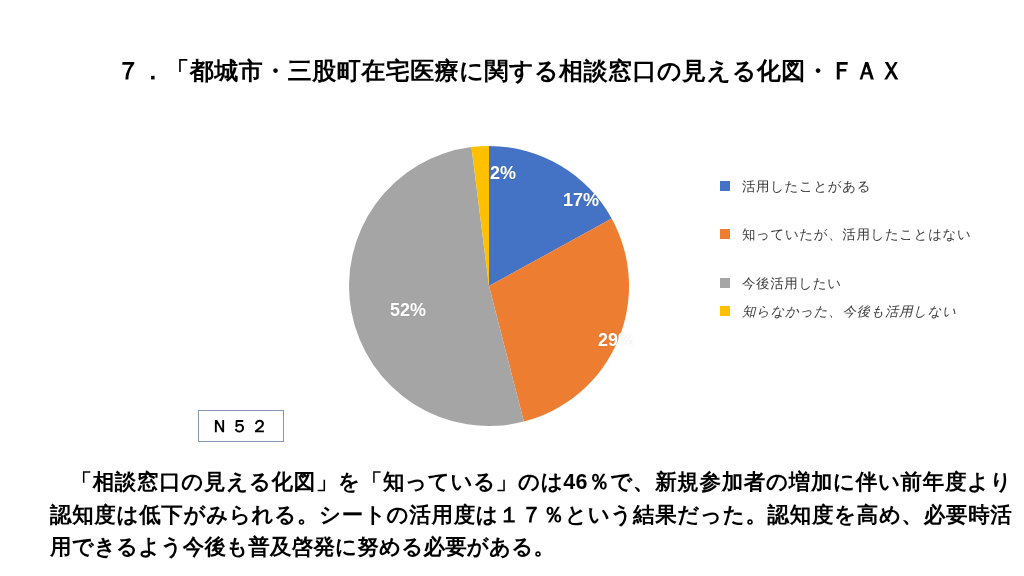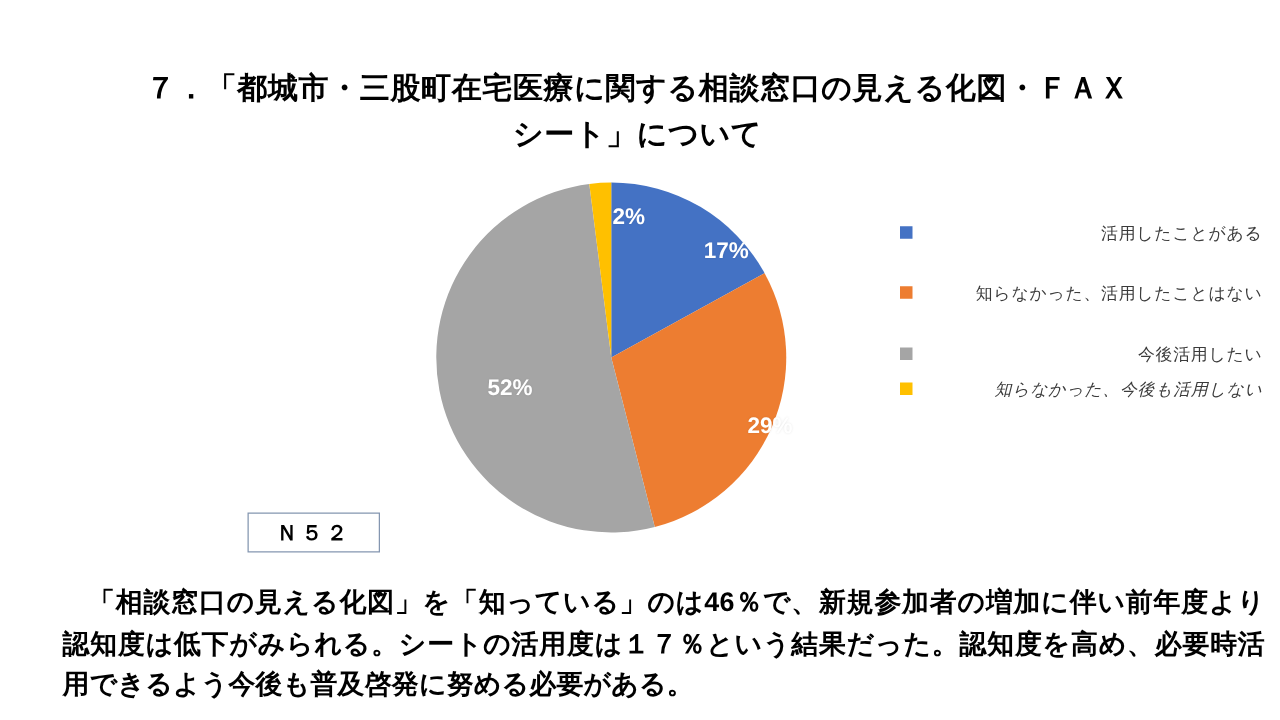--- a/index.html
+++ b/index.html
@@ -97,32 +97,32 @@
   }
   .legend-item:last-child { margin-bottom: 0; font-style: italic; }
   .legend-swatch {
     position: absolute;
     left: 0;
     top: 5px;
     width: 10px;
     height: 10px;
     display: block;
   }
-  .legend-label { display: block; text-align: right; }
+  .legend-label { display: block; }
 
   
   #legend-item-2 { margin-bottom: 6px; }
   #legend-item-3 { margin-bottom: 32px; }
 
   
   #n-box {
     position: absolute;
     left: 198px;
     top: 394px;
-    width: 106px;
+    width: 86px;
     height: 32px;
     border: 1.5px solid #8496b0;
     background: #ffffff;
     display: flex;
     align-items: center;
     justify-content: center;
     font-size: 17px;
     font-weight: bold;
     letter-spacing: 3px;
     color: #000000;
@@ -145,21 +145,20 @@
   }
   #body-text .indent { display: inline-block; width: 20px; }
 </style>
 </head>
 <body>
 
 <div id="slide">
 
   <div id="title-block">
     <span class="tline l1">７．「都城市・三股町在宅医療に関する相談窓口の見える化図・ＦＡＸ</span>
-    <span class="tline l2">シート」について</span>
   </div>
 
   <div id="chart-area">
 
     <div id="pie-wrap">
       <svg id="pie-svg" width="282" height="282" viewBox="0 0 282 282" aria-hidden="true">
         <g id="pie-slices">
             <path d="M 141 141 L 141.00 1.00 A 140 140 0 0 1 263.68 73.55 Z" fill="#4472C4"></path>
             <path d="M 141 141 L 263.68 73.55 A 140 140 0 0 1 175.82 276.60 Z" fill="#ED7D31"></path>
             <path d="M 141 141 L 175.82 276.60 A 140 140 0 1 1 123.45 2.10 Z" fill="#A5A5A5"></path>
@@ -173,21 +172,21 @@
       <span class="slice-label" id="label-yellow">2%</span>
     </div>
 
     <div id="legend">
       <div class="legend-item" id="legend-item-0">
         <span class="legend-swatch" id="swatch-0" style="background: rgb(68, 114, 196);"></span>
         <span class="legend-label">活用したことがある</span>
       </div>
       <div class="legend-item" id="legend-item-1">
         <span class="legend-swatch" id="swatch-1" style="background: rgb(237, 125, 49);"></span>
-        <span class="legend-label">知らなかった、活用したことはない</span>
+        <span class="legend-label">知っていたが、活用したことはない</span>
       </div>
       <div class="legend-item" id="legend-item-2">
         <span class="legend-swatch" id="swatch-2" style="background: rgb(165, 165, 165);"></span>
         <span class="legend-label">今後活用したい</span>
       </div>
       <div class="legend-item" id="legend-item-3">
         <span class="legend-swatch" id="swatch-3" style="background: rgb(255, 192, 0);"></span>
         <span class="legend-label">知らなかった、今後も活用しない</span>
       </div>
     </div>

